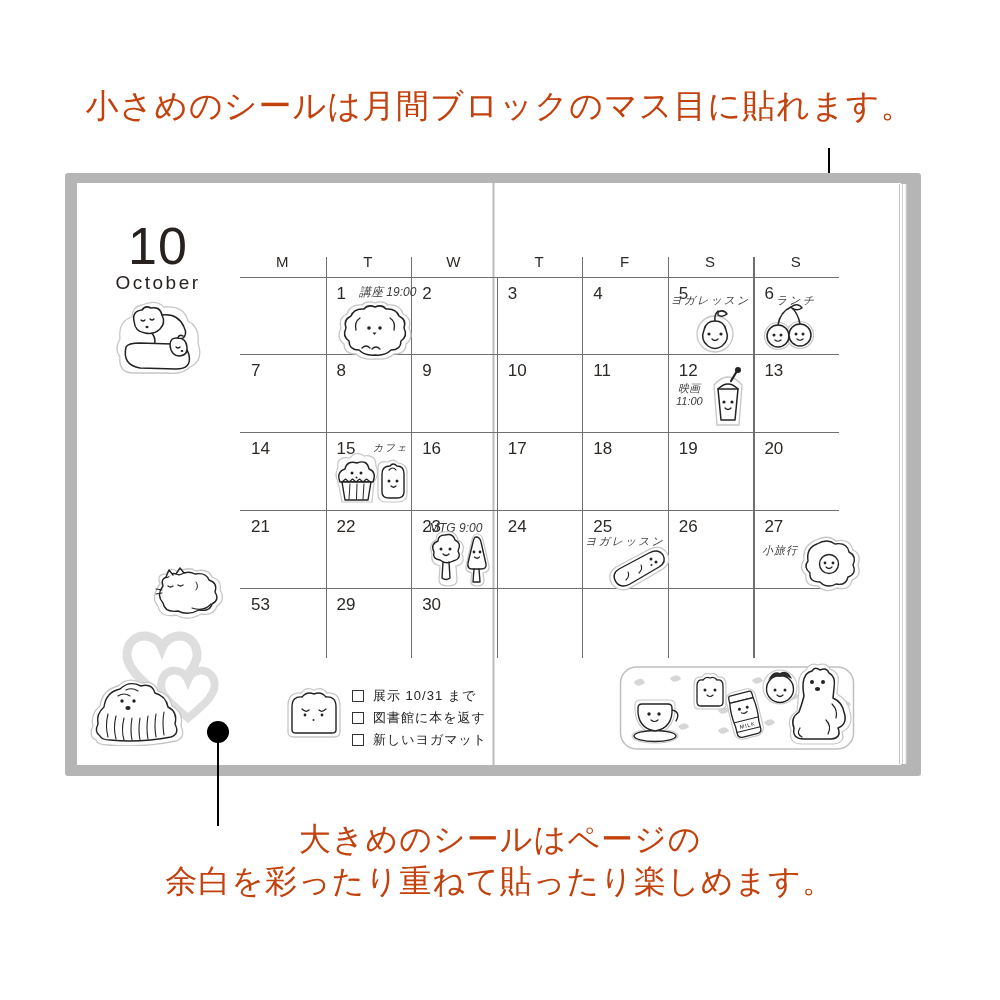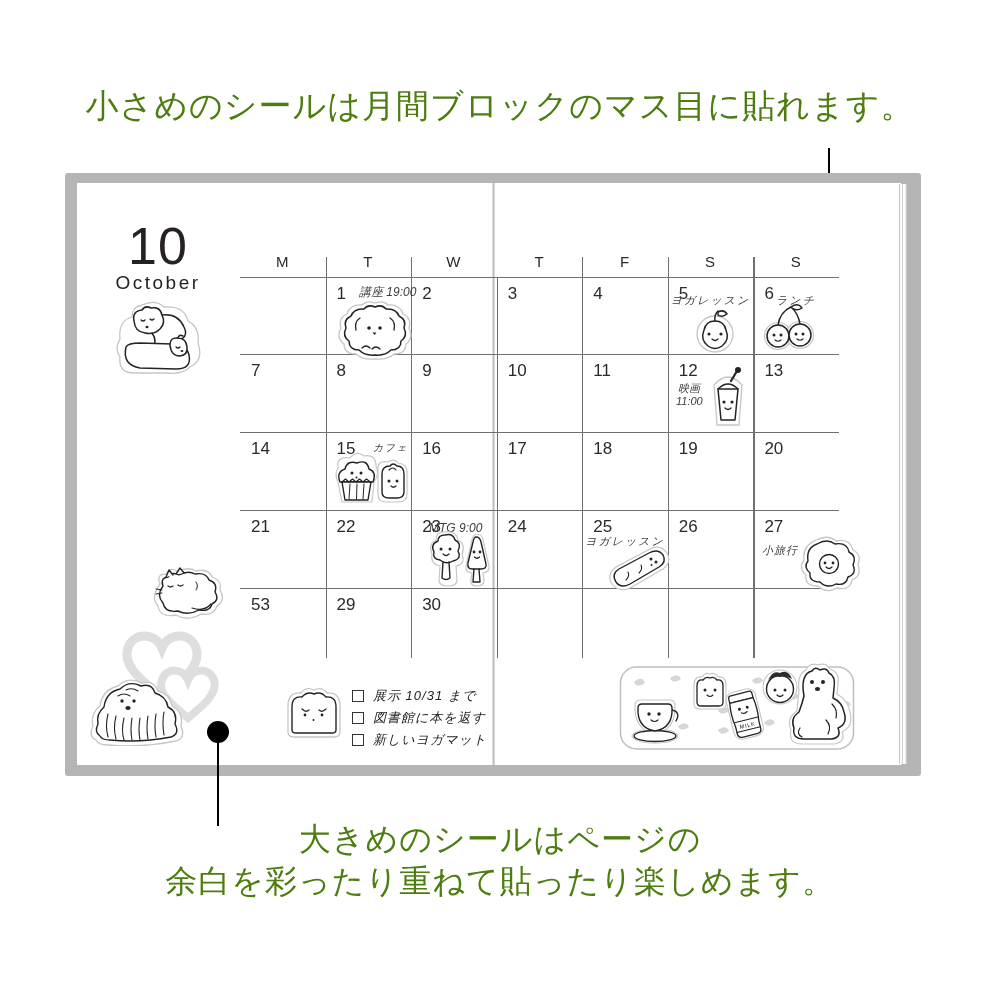--- a/index.html
+++ b/index.html
@@ -1,18 +1,18 @@
 <!DOCTYPE html>
 <html><head>
 <meta charset="utf-8">
 <style>
   html,body{margin:0;padding:0;background:#fff}
   body{width:1000px;height:1000px;font-family:"Liberation Sans","DejaVu Sans",sans-serif;color:#111}
   #stage{position:relative;width:1000px;height:1000px;overflow:hidden;background:#fff}
-  .caption{position:absolute;left:0;width:1000px;text-align:center;color:#4d7c0f}
+  .caption{position:absolute;left:0;width:1000px;text-align:center;color:#c2410c}
   #cap-top{top:84px;font-size:33px;letter-spacing:1px}
   #cap-b1{top:818px;font-size:32px;letter-spacing:1px}
   #cap-b2{top:860px;font-size:32px;letter-spacing:1px}
   .pline{position:absolute;width:2.6px;background:#000}
   .dot{position:absolute;width:22px;height:22px;border-radius:50%;background:#000}
   #cover{position:absolute;left:65px;top:173px;width:856px;height:603px;background:#b5b5b5;border-radius:3px}
   #spread{position:absolute;left:77px;top:183px;width:824px;height:582px;background:#fff}
   #pagestack{position:absolute;left:897px;top:184px;width:10px;height:580px;
      background:repeating-linear-gradient(90deg,#fdfdfd 0 2px,#c6c6c6 2.4px 3.2px)}
   #spine{position:absolute;left:492px;top:183px;width:3px;height:582px;
@@ -25,21 +25,21 @@
   .vline{position:absolute;top:277px;height:381px;width:1.2px;background:#6f6f6f}
   .tick{position:absolute;top:257px;height:20px;width:1.2px;background:#6f6f6f}
   .hdr{position:absolute;left:240px;top:253px;width:599px;display:flex}
   .hdr span{width:85.57px;text-align:center;font-size:15px;color:#2d2926;letter-spacing:1px}
   .wrow{position:absolute;left:240px;width:599px;display:flex}
   .dcell{width:85.57px;box-sizing:border-box;padding:7px 0 0 11px;font-size:17px;color:#2d2926}
   .note{position:absolute;font-style:italic;font-size:12px;color:#3b3b3b;white-space:nowrap}
   .note.c{text-align:center;white-space:normal}
   .stk{position:absolute}
   #checklist{position:absolute;left:352px;top:685px}
-  .chk-row{display:flex;align-items:center;gap:9px;height:22px;font-style:italic;font-size:13px;letter-spacing:1px;color:#222}
+  .chk-row{display:flex;align-items:center;gap:9px;height:22px;font-size:13px;letter-spacing:1px;color:#222}
   .box{width:10px;height:10px;border:1.5px solid #333;display:inline-block;flex:none;background:#fff}
 </style>
 </head>
 <body>
 
 <div id="stage">
 
   <div class="caption" id="cap-top">小さめのシールは月間ブロックのマス目に貼れます。</div>
   <div class="pline" style="left:827.7px;top:148px;height:162px"></div>
   <div class="dot" style="left:818px;top:306px"></div>

